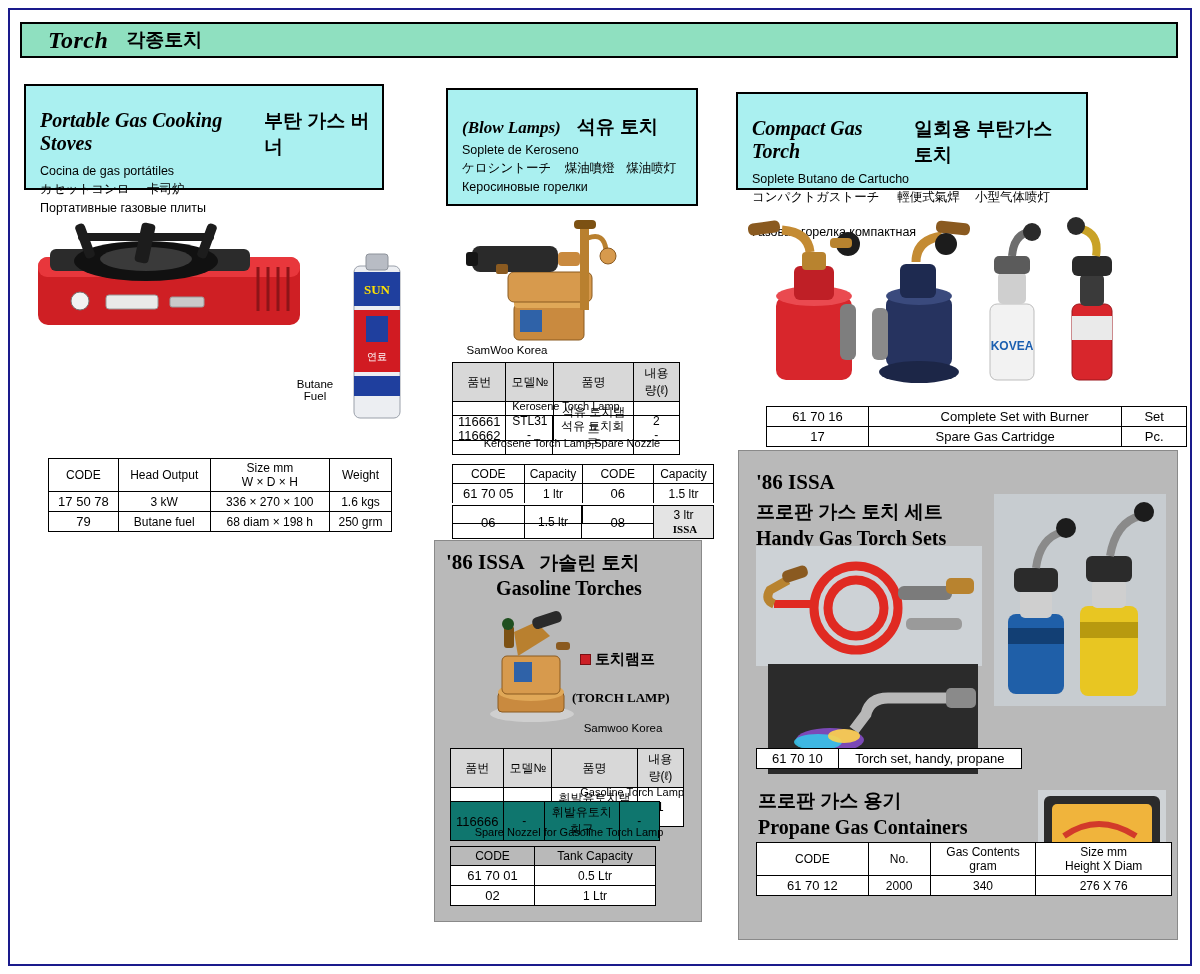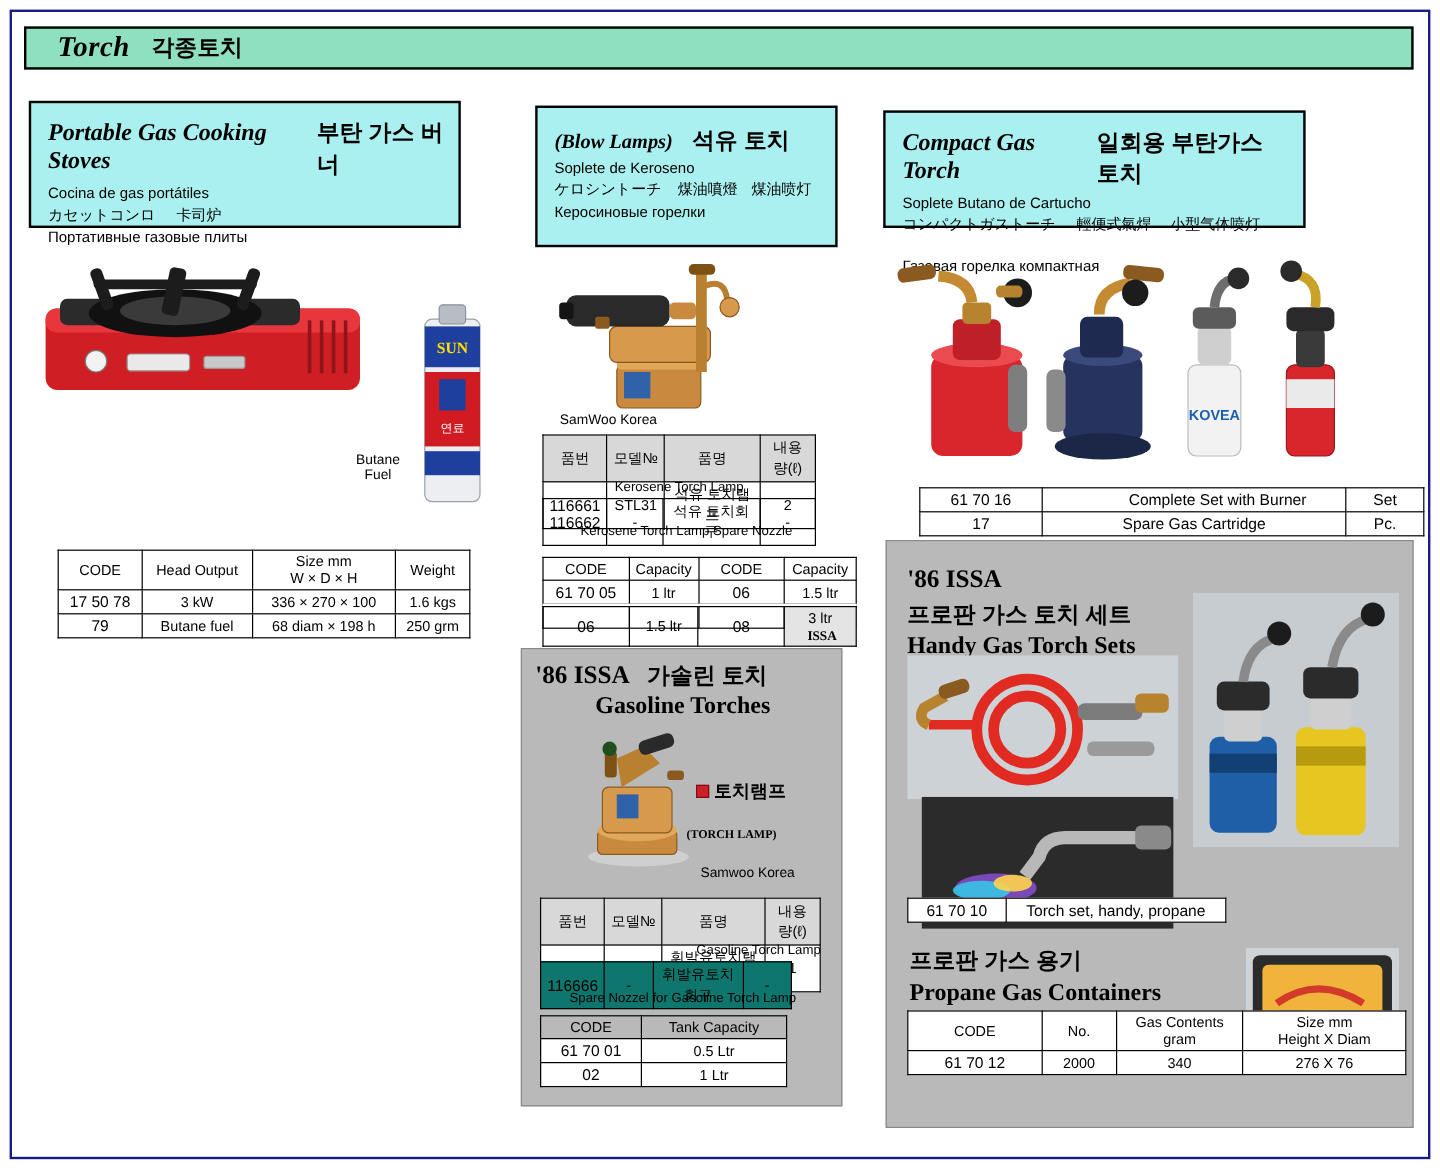--- a/index.html
+++ b/index.html
@@ -40,21 +40,21 @@
   .banner .t-kr {
     font-size: 19px;
     font-weight: bold;
     margin-left: 18px;
   }
   
   .titlebox {
     position: absolute;
     border: 2px solid #000;
     background: #c9f2ee;
-    padding: 12px 10px 6px 14px;
+    padding: 22px 10px 6px 14px;
   }
   .titlebox.cyan { background: #aaf0f0; }
   .tb-en {
     font-family: "Liberation Serif", serif;
     font-weight: bold;
     font-style: italic;
     font-size: 20px;
   }
   .tb-en2 {
     font-family: "Liberation Serif", serif;
@@ -310,21 +310,21 @@
   <path d="M48 60 L44 36 L66 26 L80 40 Z" fill="#b9802f"></path>
   <rect x="62" y="18" width="30" height="12" rx="5" fill="#2a2a2a" transform="rotate(-18 77 24)"></rect>
   <rect x="34" y="30" width="10" height="22" rx="3" fill="#7c5113"></rect>
   <circle cx="38" cy="28" r="6" fill="#1f4f1f"></circle>
   <rect x="86" y="46" width="14" height="8" rx="3" fill="#8a5a20"></rect>
 </svg>
 <div class="ph" style="left:580px; top:650px; display:flex; align-items:center; gap:4px;">
   <span style="display:inline-block;width:11px;height:11px;background:#cc1f26;border:1px solid #7a1014;"></span>
   <span style="font-size:15px;font-weight:bold;">토치램프</span>
 </div>
-<div class="ph" style="left:572px; top:690px; font-family:'Liberation Serif',serif; font-weight:bold; font-size:10px;">(TORCH LAMP)</div>
+<div class="ph" style="left:572px; top:690px; font-family:'Liberation Serif',serif; font-weight:bold; font-size:13px;">(TORCH LAMP)</div>
 <div class="ph caption" style="left:568px; top:722px; width:110px;">Samwoo Korea</div>
 
 <table class="grid ph" style="left:450px; top:748px; width:234px; background:#fff;">
   <tbody>
       <tr>
     <td style="width:48px; background:#d8d8d8;">품번</td>
     <td style="width:48px; background:#d8d8d8;">모델№</td>
     <td style="width:90px; background:#d8d8d8;">품명</td>
     <td style="width:48px; background:#d8d8d8;">내용량(ℓ)</td>
   </tr>

